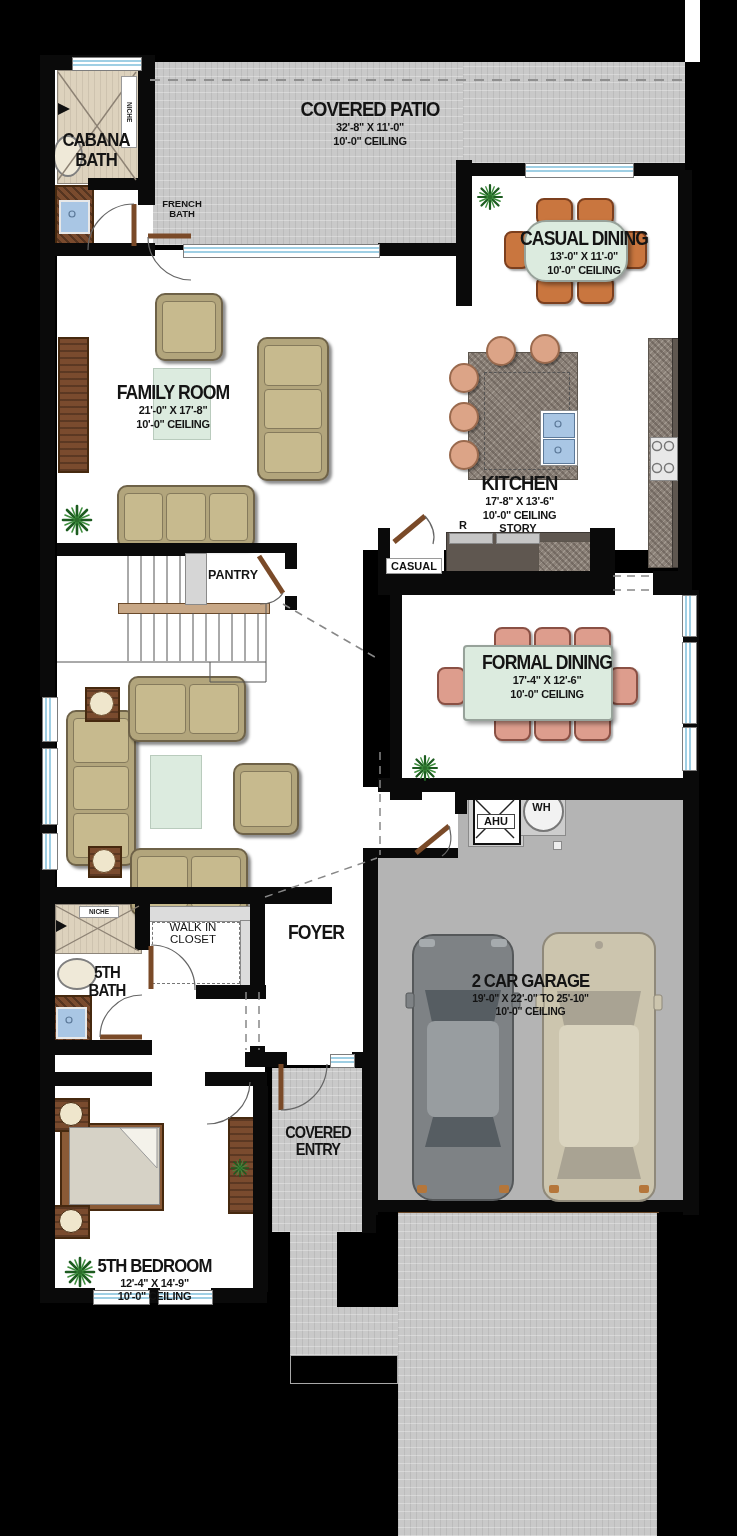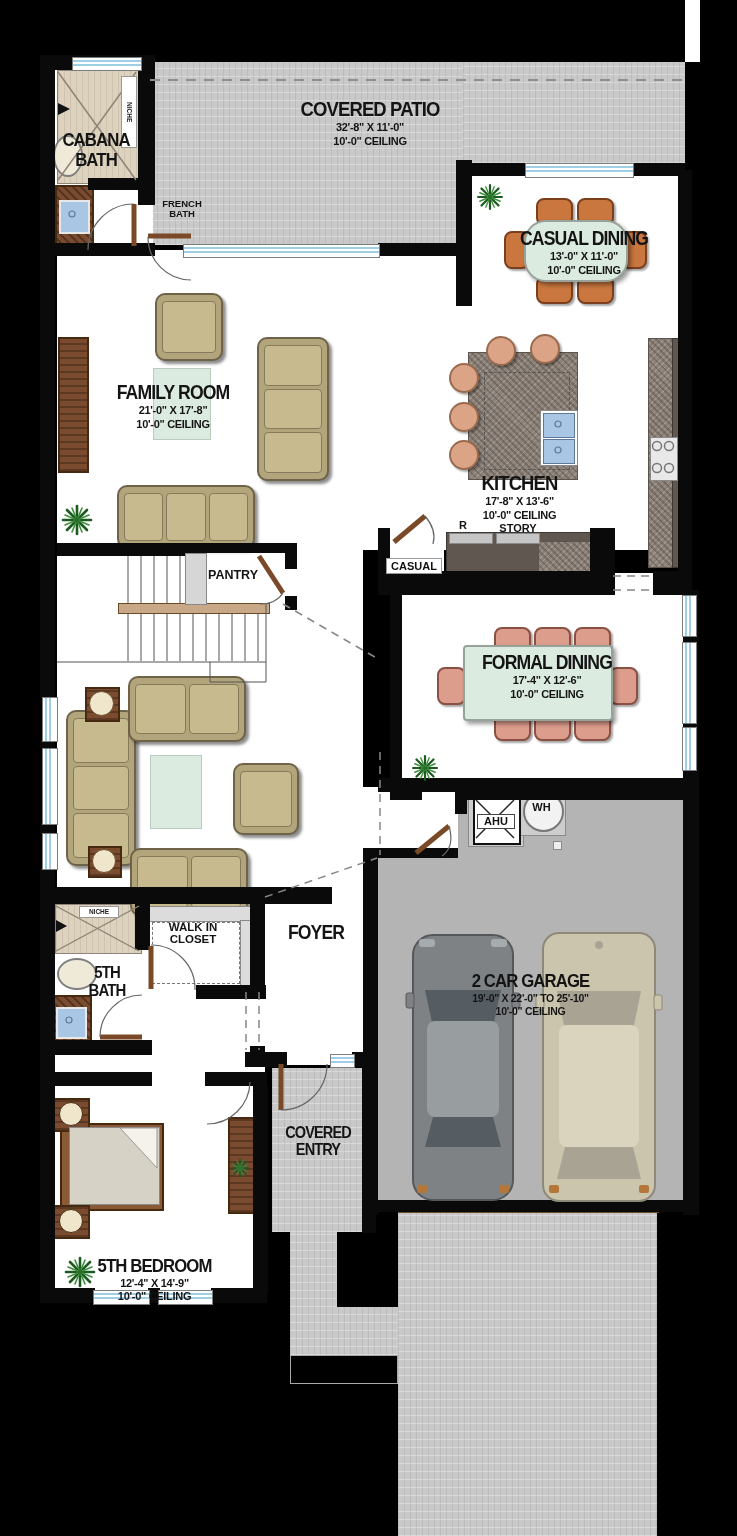--- a/index.html
+++ b/index.html
@@ -427,21 +427,21 @@
   <div class="lbl" style="left:192px;top:569px;width:82px">
     <div style="font-size:12.5px;font-weight:600">PANTRY</div>
   </div>
   <div class="chip" style="left:386px;top:558px;width:54px;height:14px;font-size:11px;line-height:14px">CASUAL</div>
   <div class="lbl" style="left:462px;top:652px;width:170px">
     <div class="t" style="font-size:20px">FORMAL DINING</div>
     <div class="d">17'-4" X 12'-6"</div>
     <div class="d">10'-0" CEILING</div>
   </div>
   <div class="lbl" style="left:152px;top:921px;width:82px">
-    <div style="font-size:11.5px;font-weight:700">WALK IN CLOSET</div>
+    <div style="font-size:11.5px;font-weight:400">WALK IN CLOSET</div>
   </div>
   <div class="lbl" style="left:78px;top:964px;width:58px">
     <div class="t" style="font-size:17px">5TH BATH</div>
   </div>
   <div class="lbl" style="left:280px;top:922px;width:72px">
     <div class="t" style="font-size:20px">FOYER</div>
   </div>
   <div class="lbl" style="left:438px;top:971px;width:185px">
     <div class="t" style="font-size:19px">2 CAR GARAGE</div>
     <div class="d" style="font-size:10.5px">19'-0" X 22'-0" TO 25'-10"</div>

